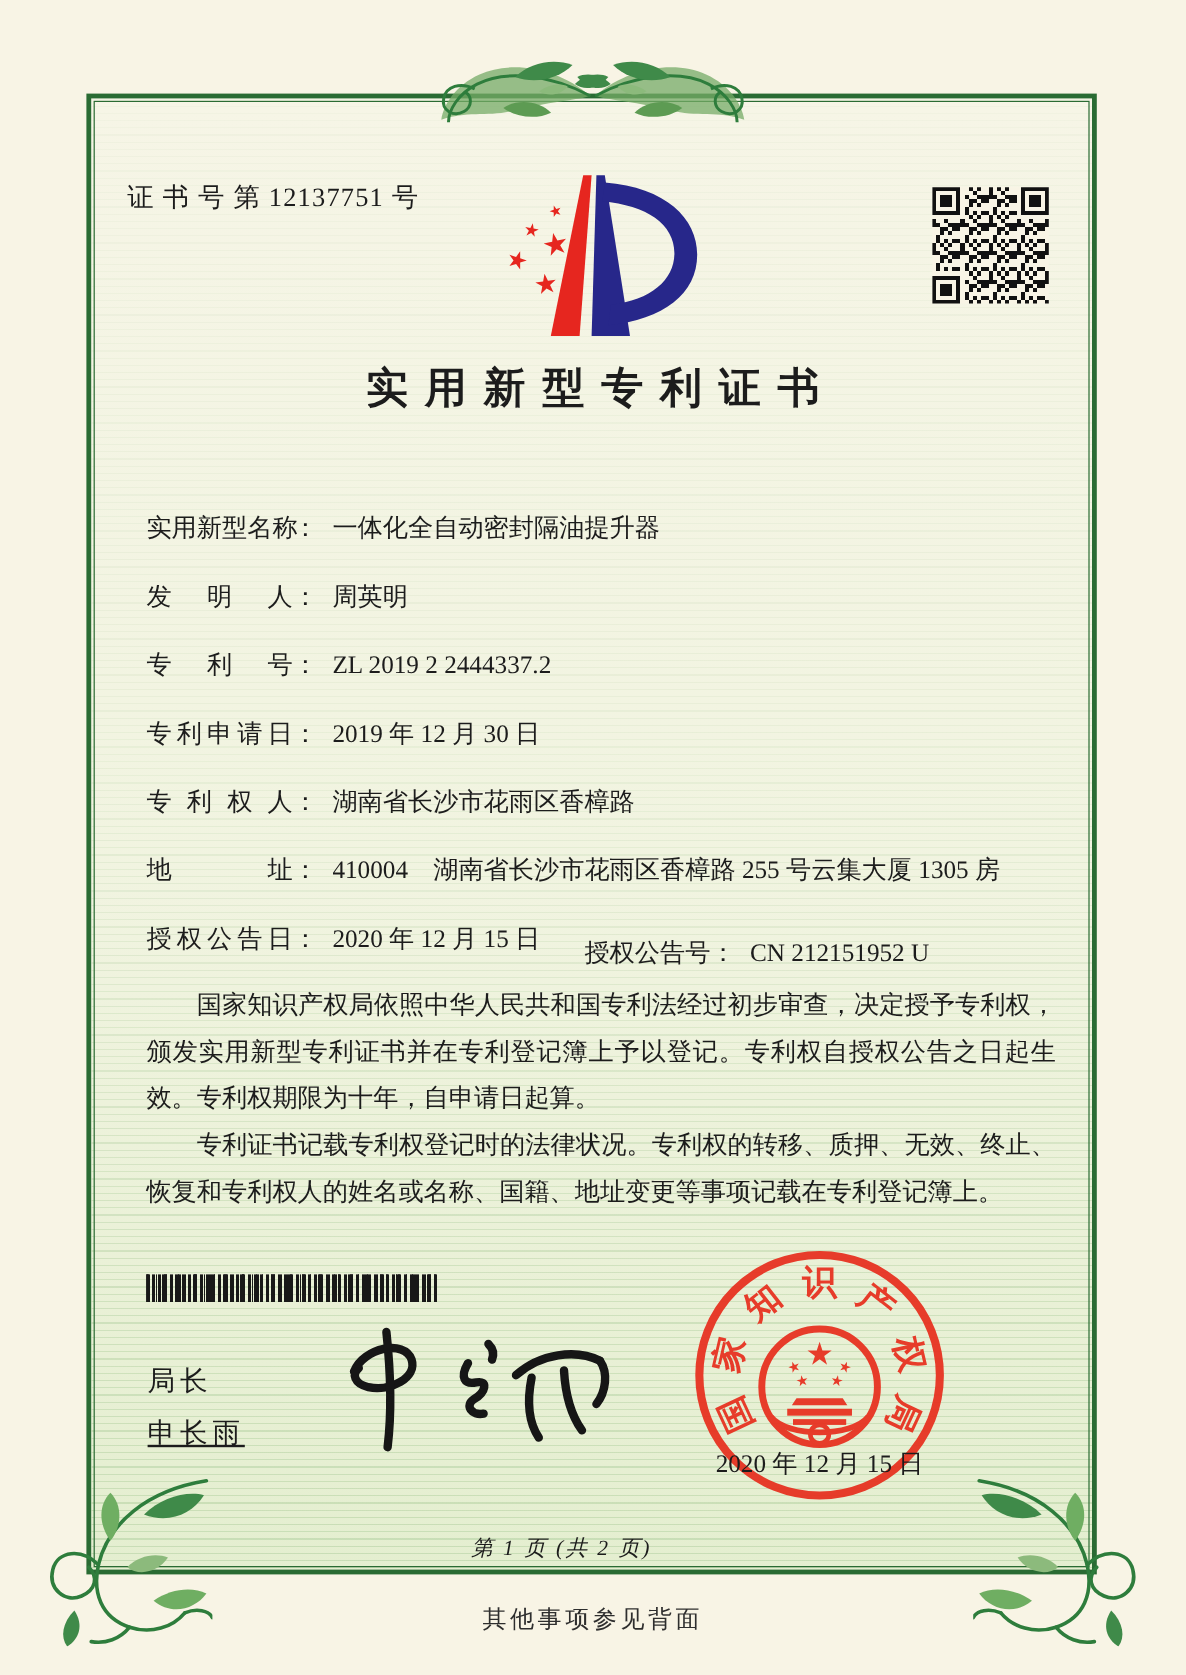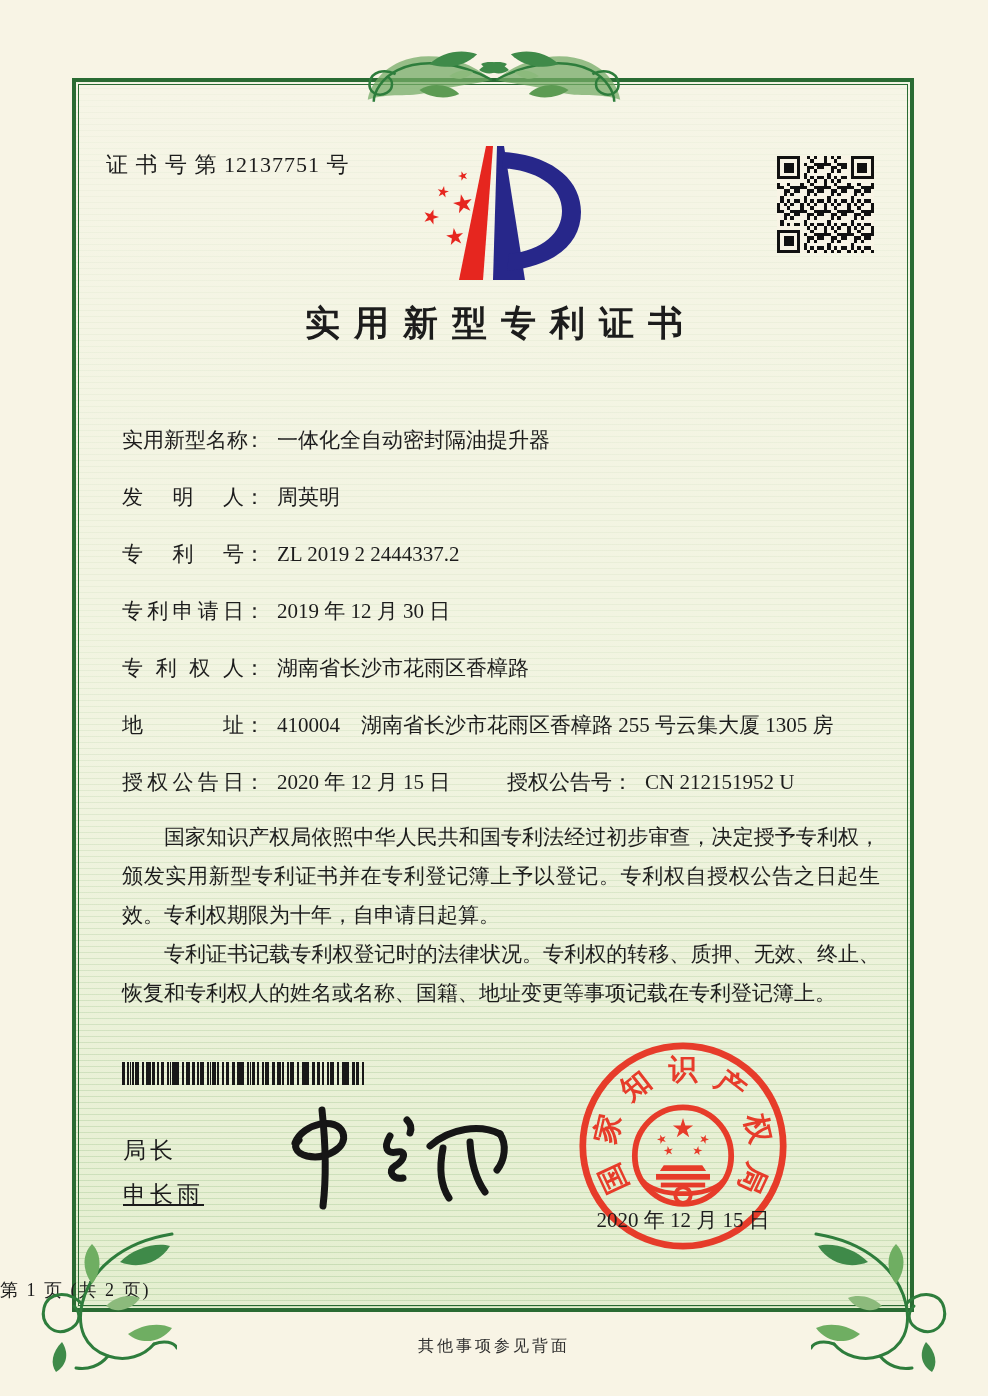--- a/index.html
+++ b/index.html
@@ -32,39 +32,39 @@
 
   
   .cert-no { left:106px; top:150px; font-size:22px; letter-spacing:1px; }
   .title   { left:0; top:300px; width:988px; text-align:center;
              font-size:35px; font-weight:700; letter-spacing:14px; text-indent:14px; }
 
   .fields  { left:122px; top:426px; width:770px; font-size:21px; }
   .field   { height:57px; position:relative; white-space:nowrap; }
   .flabel  { display:inline-block; width:122px; text-align:justify; text-align-last:justify; vertical-align:top; }
   .fvalue  { margin-left:12px;text-align:right; }
-  .pair2   { position:absolute; left:365px; top:0;margin-left:20px; }
+  .pair2   { position:absolute; left:365px; top:12px; }
   .pair2 .flabel { width:auto; text-align-last:auto; }
 
   .paras   { left:122px; top:818px; width:758px; font-size:21px; line-height:39px; text-align:justify; }
   .paras p { margin:0; text-indent:2em; }
 
   .barcode { left:122px; top:1062px; width:244px; height:23px;
     background:
       repeating-linear-gradient(90deg,#181818 0 2px,rgba(0,0,0,0) 2px 5px),
       repeating-linear-gradient(90deg,#181818 0 1px,rgba(0,0,0,0) 1px 8px),
       repeating-linear-gradient(90deg,#181818 0 3px,rgba(0,0,0,0) 3px 13px);
   }
 
   .signer-title { left:123px; top:1135px; font-size:23px; font-family:"Liberation Sans","DejaVu Sans",sans-serif; letter-spacing:4px; }
   .signer-name  { left:123px; top:1179px; font-size:23px; font-family:"Liberation Sans","DejaVu Sans",sans-serif; letter-spacing:4px;text-decoration:underline; }
 
   .seal-date { left:583px; top:1206px; width:200px; text-align:center; font-size:21px; z-index:6; }
-  .page-num  { left:0; top:1278px; width:936px; text-align:left; font-size:18px; letter-spacing:2px; }
-  .back-note { left:0; top:1336px; width:988px; text-align:center; font-size:16px; letter-spacing:3px; color:#2e2e2e; }
+  .page-num  { left:0; top:1278px; width:936px; text-align:center; font-size:18px; letter-spacing:2px;font-style:italic; }
+  .back-note { left:0; top:1336px; width:988px; text-align:center; font-size:20px; letter-spacing:3px; color:#2e2e2e; }
 
   .seal-wrap { left:577px; top:1040px; width:212px; height:212px; z-index:5; opacity:0.93; }
   .sig-wrap  { left:265px; top:1098px; width:250px; height:115px; z-index:4; }
   .logo-wrap { left:395px; top:138px; width:230px; height:155px; }
   .qr-wrap   { left:777px; top:156px; width:97px; height:97px; }
   .swag-wrap { left:330px; top:40px; width:328px; height:78px; z-index:3; }
   .corner-bl { left:22px;  top:1222px; width:155px; height:150px; z-index:3; }
   .corner-br { left:811px; top:1222px; width:155px; height:150px; z-index:3; transform:scaleX(-1); }
 
   svg { display:block; width:100%; height:100%; }

